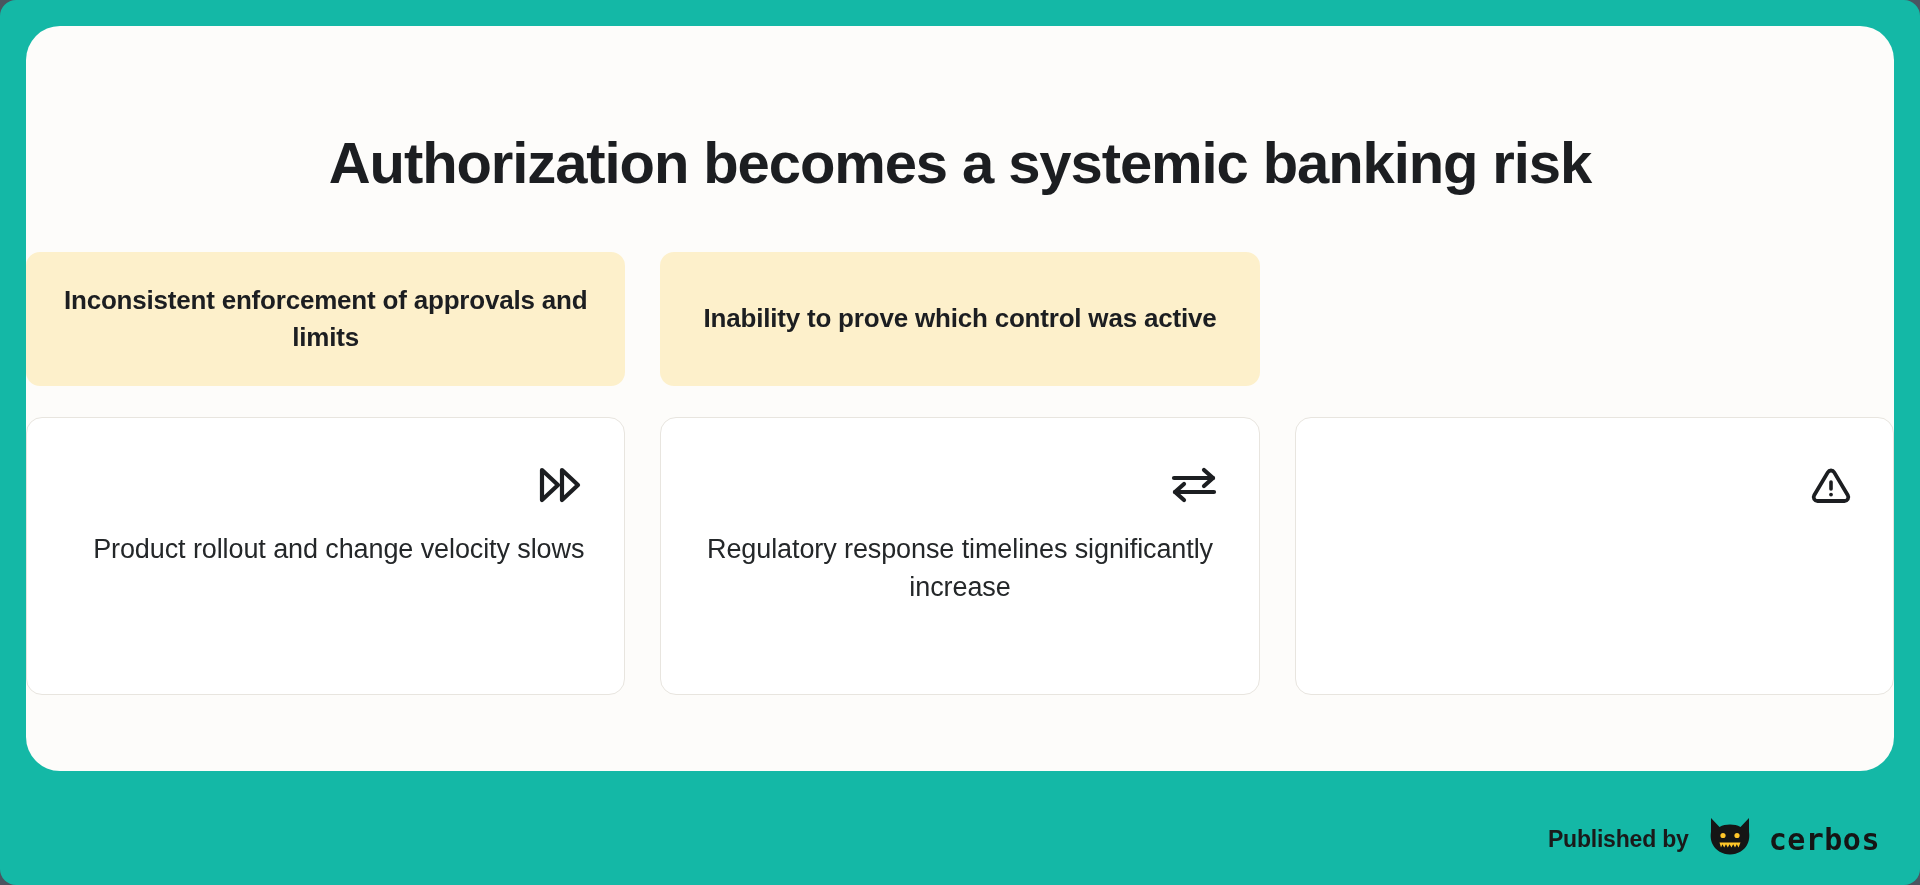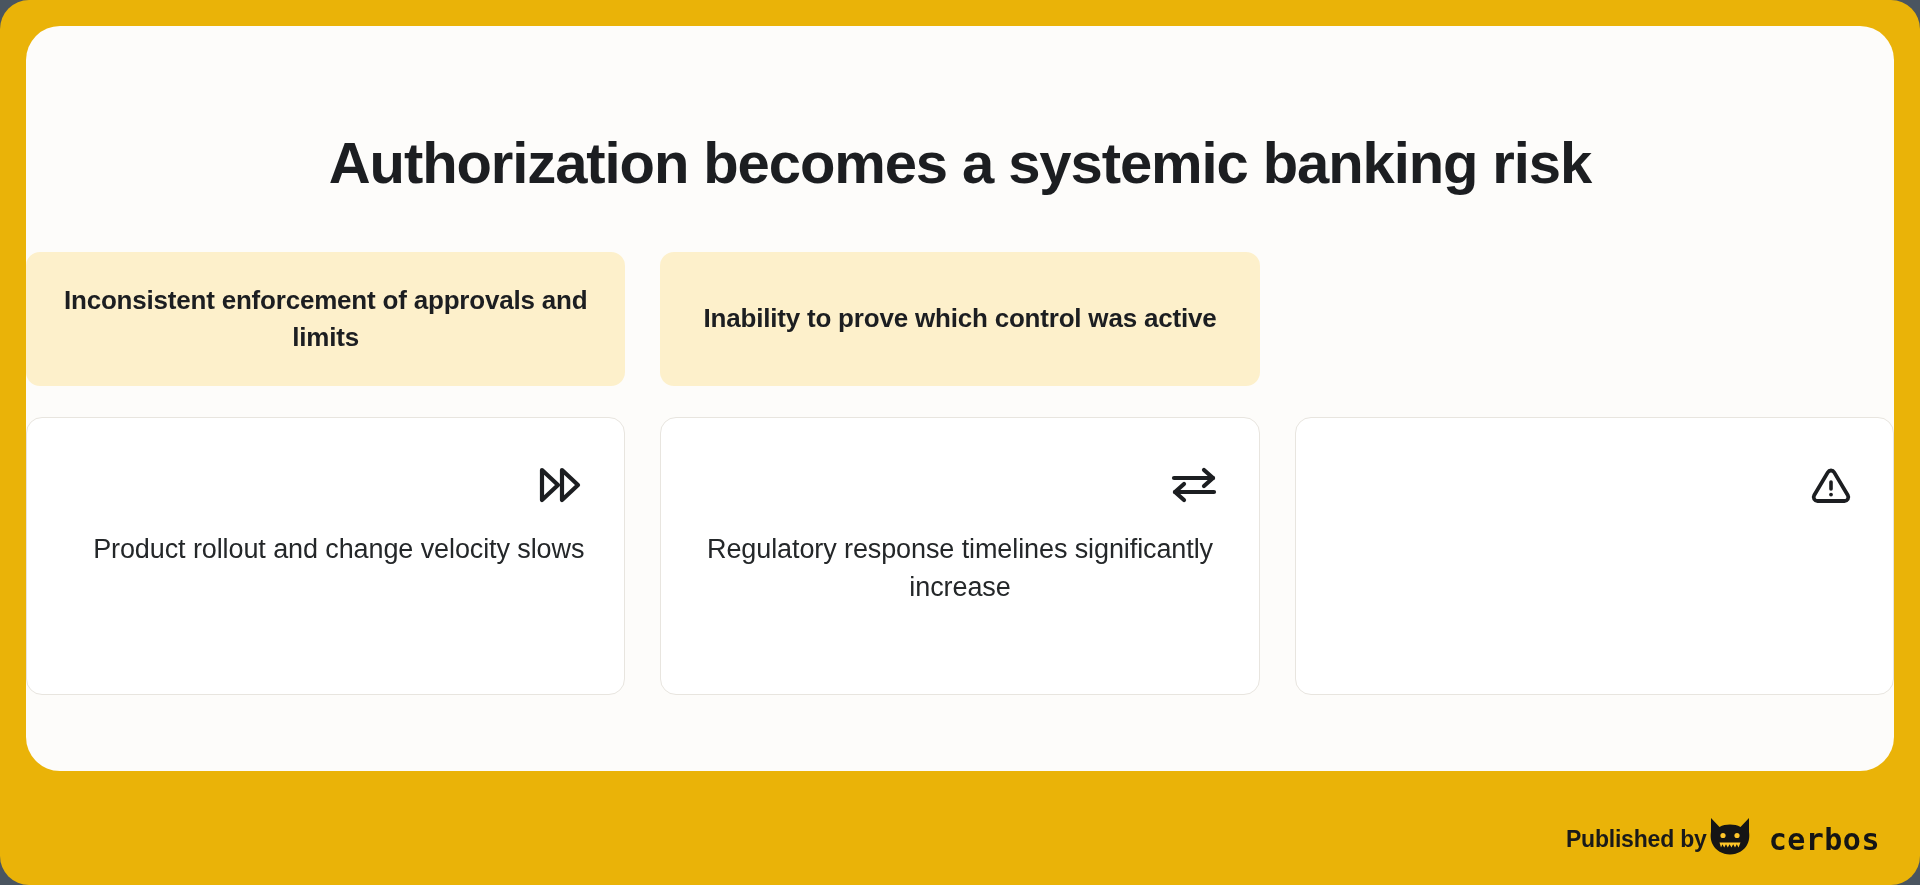--- a/index.html
+++ b/index.html
@@ -5,22 +5,22 @@
   * { margin:0; padding:0; box-sizing:border-box; }
   html, body {
     width:1920px; height:885px;
     background:#4a5560;
     font-family:"Liberation Sans", sans-serif;
     overflow:hidden;
   }
   .stage {
     position:relative;
     width:1920px; height:885px;
-    background:#eab308;
-    border-radius:29px;
+    background:#14b8a6;
+    border-radius:16px;
   }
   .panel {
     position:absolute;
     left:26px; top:26px;
     width:1868px; height:745px;
     background:#FDFCFA;
     border-radius:34px;
     display:flex;
     flex-direction:column;
     align-items:center;
@@ -89,20 +89,21 @@
     line-height:1.42;
     letter-spacing:-0.1px;
   }
 
   .footer {
     position:absolute;
     right:40px;
     bottom:22px;
     display:flex;
     align-items:center;
+    gap:18px;
     justify-content:space-between;
   }
   .footer-label {
     font-size:23px;
     font-weight:700;
     color:#1A1A1A;
     letter-spacing:-0.2px;
   }
   .brand {
     display:flex;

